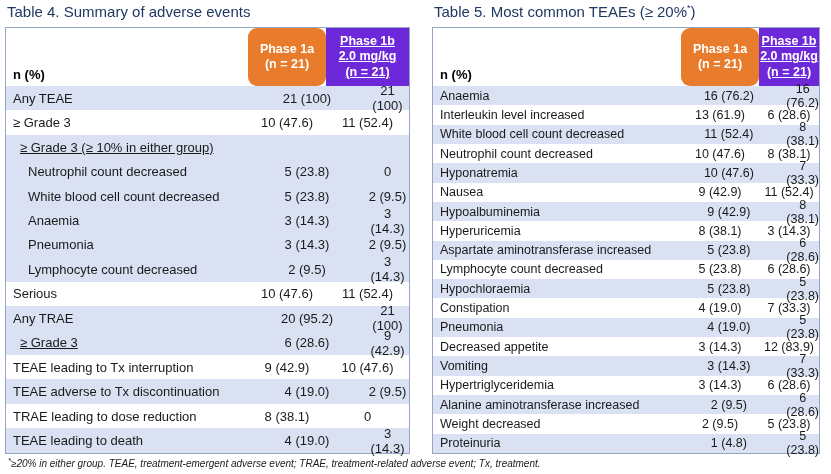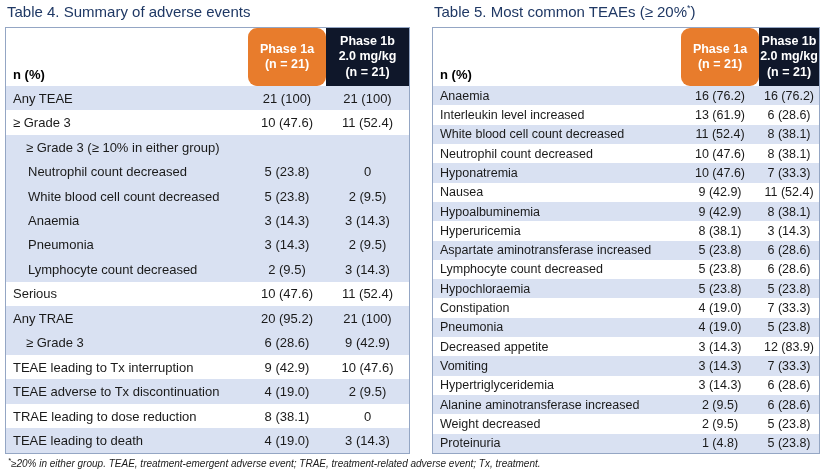--- a/index.html
+++ b/index.html
@@ -35,38 +35,38 @@
     display: flex; align-items: flex-end;
     padding: 0 0 4px 7px;
     font-weight: bold; font-size: 13px; color: #000000;
   }
   .hcell {
     color: #ffffff; font-weight: bold; font-size: 12.5px;
     display: flex; flex-direction: column; justify-content: center;
     align-items: center; text-align: center; line-height: 1.22;
   }
   .hcell.orange { background: #E87C2C; border-radius: 9px; }
-  .hcell.blue   { background: #0f172a; }
+  .hcell.blue   { background: #6d28d9; text-decoration: underline; }
 
   .t4 .col-label { width: 242px; }
   .t4 .col-a     { width: 78px; }
   .t4 .col-b     { flex: 1; }
   .t5 .col-label { width: 248px; }
   .t5 .col-a     { width: 78px; }
   .t5 .col-b     { flex: 1; }
 
   .trow { display: flex; align-items: center; color: #1a1a1a; background: #ffffff; }
-  .trow.alt { background: #D9E1F2; }
+  .trow.alt { background: #D9E1F2; gap: 20px; }
   .t4 .trow { height: 24.46px; font-size: 13px; }
   .t5 .trow { height: 19.32px; font-size: 12.5px; }
 
   .cell-label { padding-left: 7px; white-space: nowrap; overflow: hidden; }
   .t4 .cell-label { width: 242px; }
   .t5 .cell-label { width: 248px; }
-  .cell-label.ind1 { padding-left: 20px; }
+  .cell-label.ind1 { padding-left: 14px; text-decoration: underline; }
   .cell-label.ind2 { padding-left: 22px; }
   .cell-val { text-align: center; }
   .t4 .cell-val.v1 { width: 78px; }
   .t4 .cell-val.v2 { flex: 1; }
   .t5 .cell-val.v1 { width: 78px; }
   .t5 .cell-val.v2 { flex: 1; }
 
   .footnote {
     position: absolute;
     left: 8px; top: 456px;

